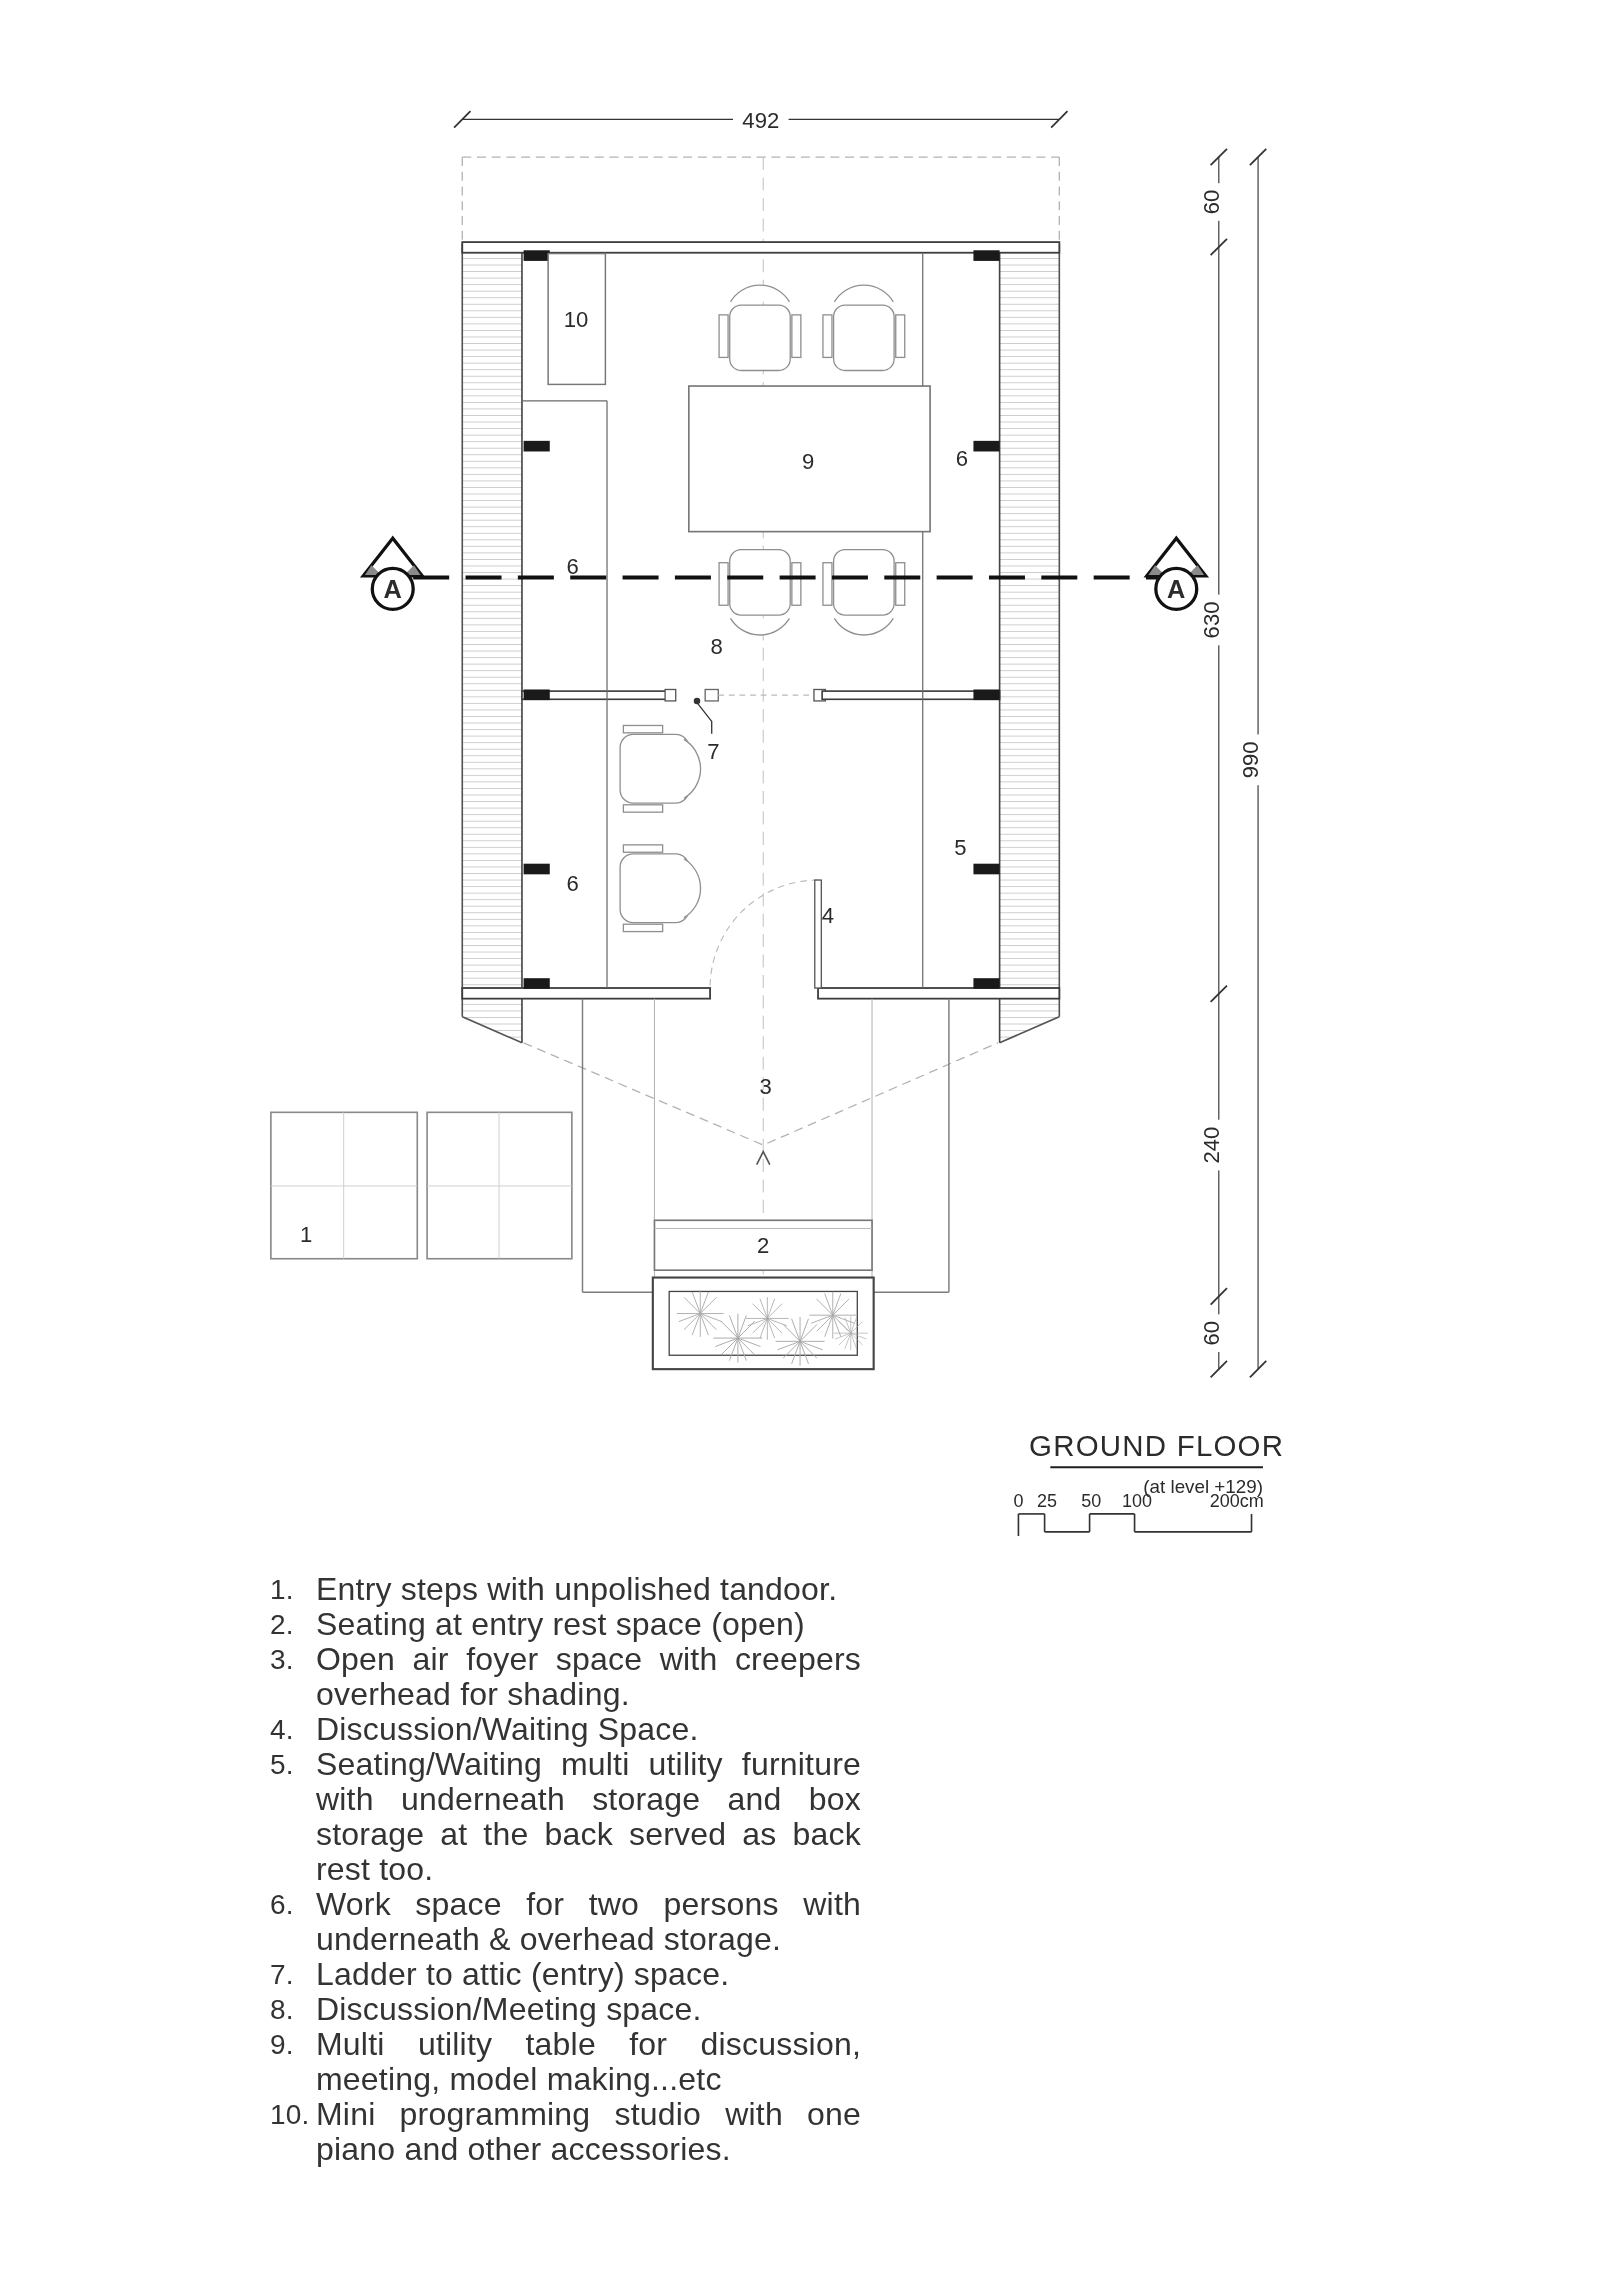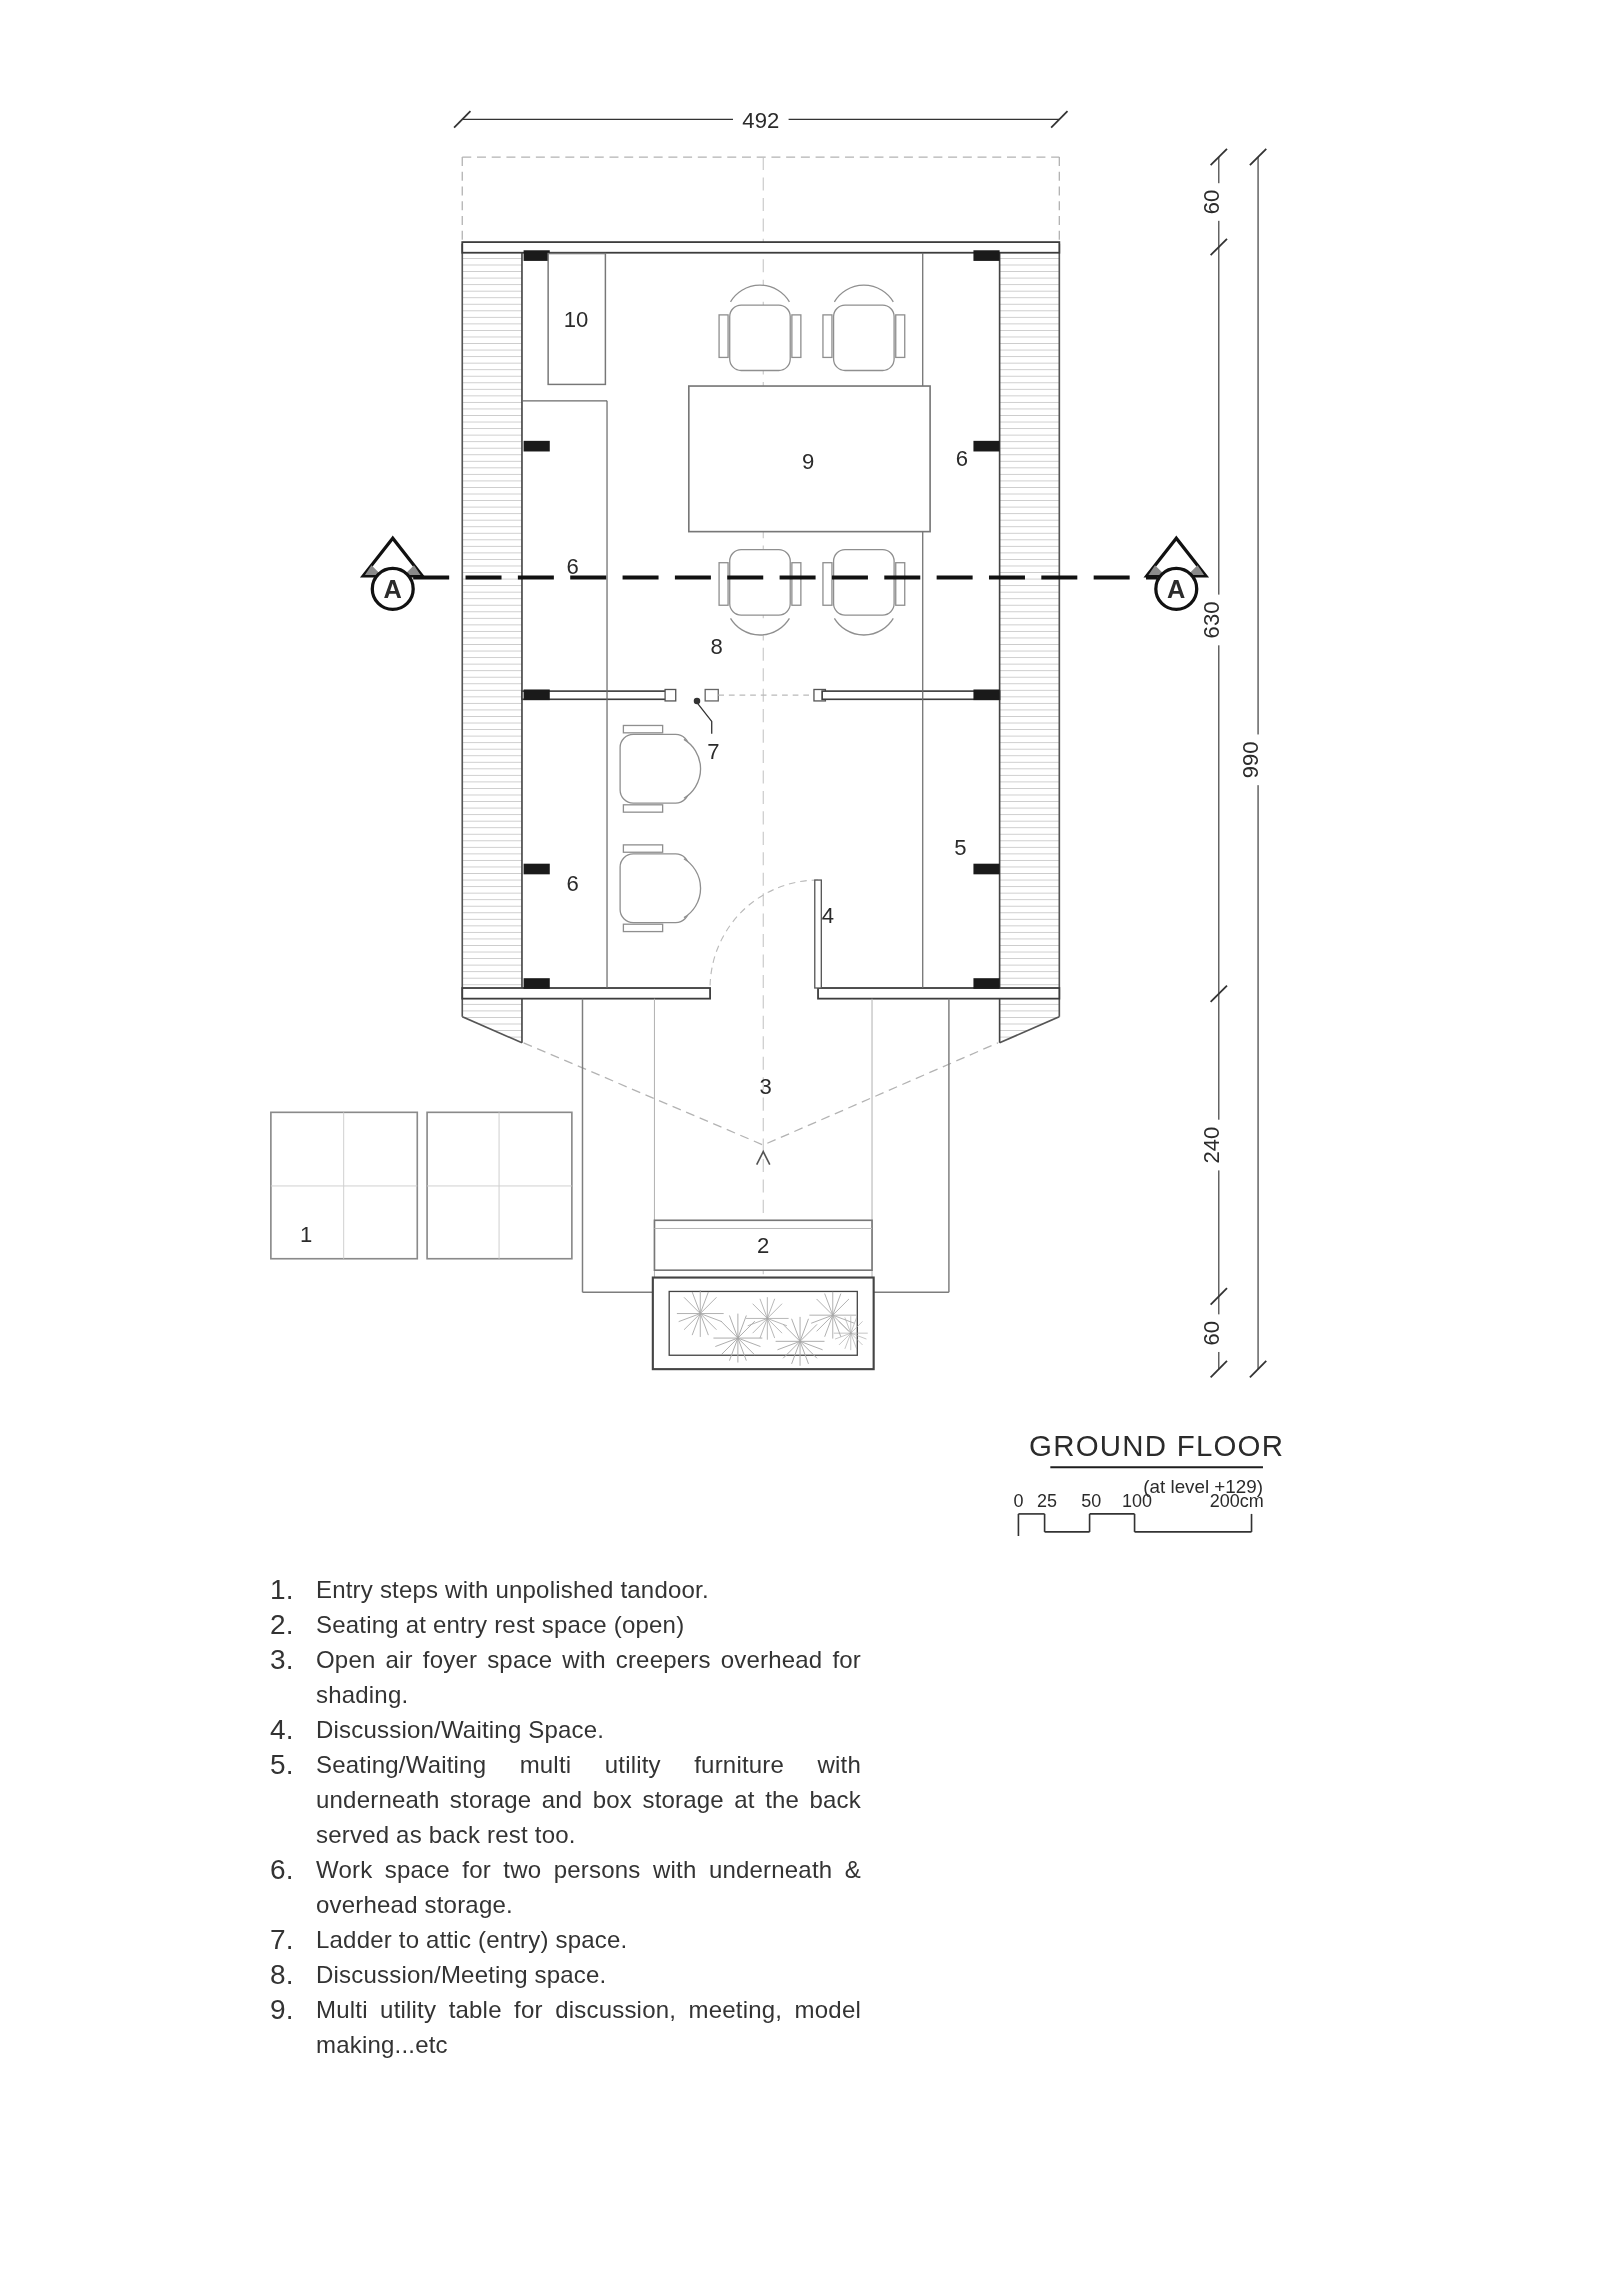--- a/index.html
+++ b/index.html
@@ -2,21 +2,21 @@
 <html style="font-size:13px"><head>
 <meta charset="utf-8">
 <style>
   html,body{margin:0;padding:0;background:#ffffff;}
   .page{position:relative;width:1623px;height:2295px;background:#fff;overflow:hidden;
         font-family:"Liberation Sans", sans-serif;}
   svg text{font-family:"Liberation Sans", sans-serif;fill:#2b2b2b;}
   .legend{position:absolute;left:270px;top:1572px;width:591px;color:#333;}
   .legend-item{display:flex;align-items:flex-start;}
   .legend-num{flex:0 0 46px;font-size:28px;line-height:35px;letter-spacing:0.2px;}
-  .legend-text{flex:1 1 auto;font-size:24px;line-height:35px;letter-spacing:0.2px;
+  .legend-text{flex:1 1 auto;font-size:32px;line-height:35px;letter-spacing:0.2px;
                text-align:justify;text-justify:inter-word;}
 </style>
 </head>
 <body>
 
 <div class="page">
 
 <svg width="1623" height="2295" viewBox="0 0 1984 2806">
   <defs>
     <pattern id="hatch" width="10" height="8" patternUnits="userSpaceOnUse">
@@ -290,16 +290,20 @@
     <div class="legend-text">Ladder to attic (entry) space.</div>
   </div>
   <div class="legend-item">
     <div class="legend-num">8.</div>
     <div class="legend-text">Discussion/Meeting space.</div>
   </div>
   <div class="legend-item">
     <div class="legend-num">9.</div>
     <div class="legend-text">Multi utility table for discussion, meeting, model making...etc</div>
   </div>
+  <div class="legend-item">
+    <div class="legend-num">10.</div>
+    <div class="legend-text">Mini programming studio with one piano and other accessories.</div>
+  </div>
 </div>
 
 </div>
 
 
 </body></html>

